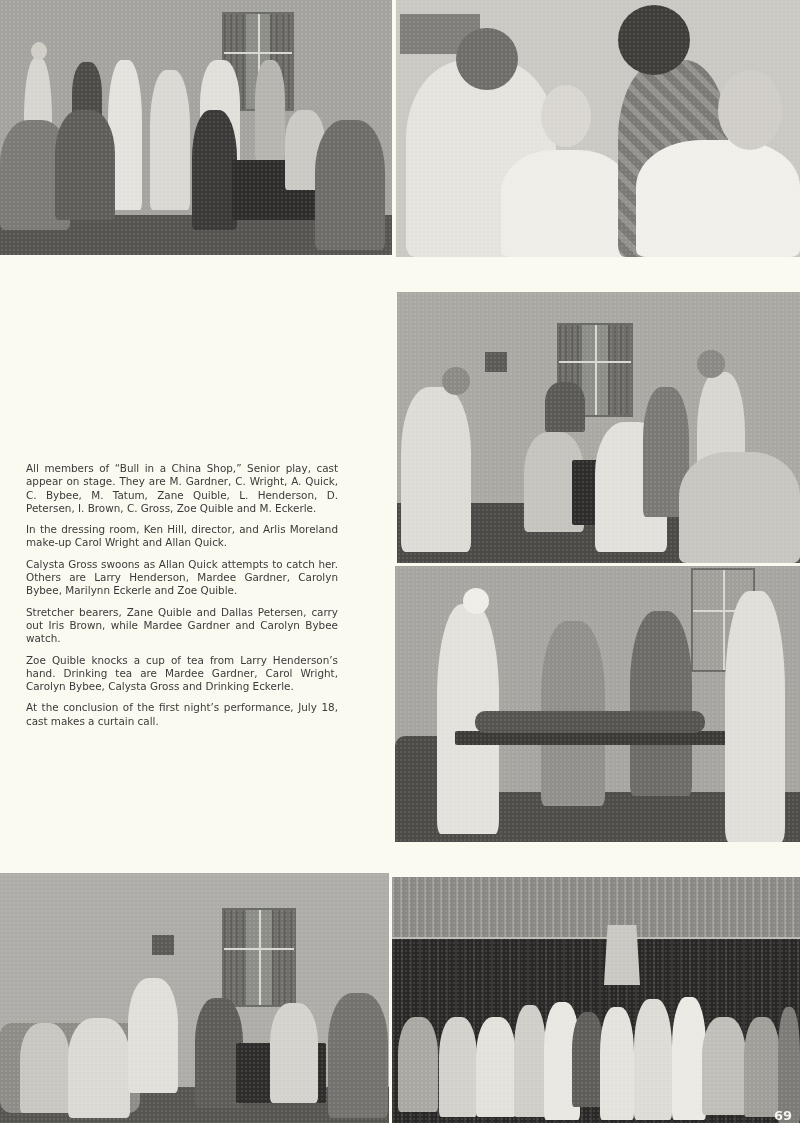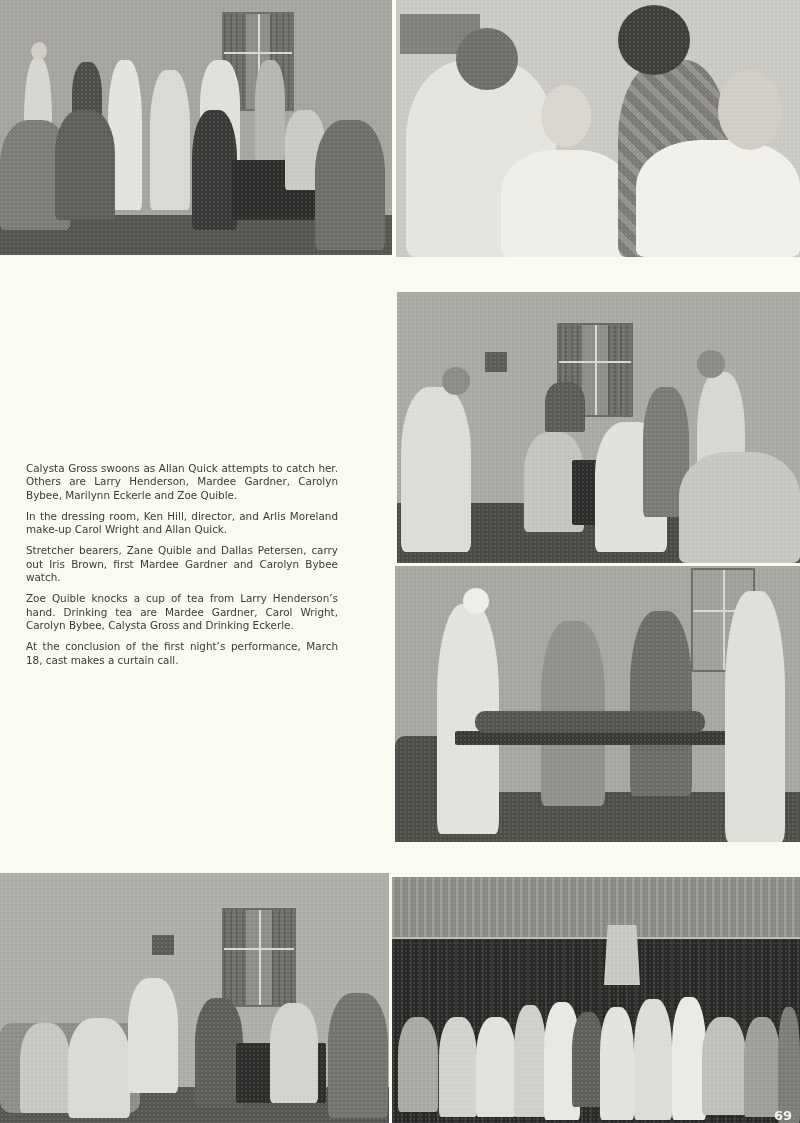--- a/index.html
+++ b/index.html
@@ -96,25 +96,26 @@
   <div class="head" style="left:222px;top:5px;width:72px;height:70px;background:#3e3d3a;"></div>
   <div class="fig" style="left:240px;top:140px;width:164px;height:117px;background:#f0efea;"></div>
   <div class="head" style="left:322px;top:70px;width:64px;height:80px;background:#cfcdc6;"></div>
 </div>
 
 <h1 class="headline">
   <br>
 </h1>
 
 <div class="body-text">
+  <p>All members of “Bull in a China Shop,” Senior play, cast appear on stage. They are M. Gardner, C. Wright, A. Quick, C. Bybee, M. Tatum, Zane Quible, L. Henderson, D. Petersen, I. Brown, C. Gross, Zoe Quible and M. Eckerle.</p>
+  <p>In the dressing room, Ken Hill, director, and Arlis Moreland make-up Carol Wright and Allan Quick.</p>
   <p>Calysta Gross swoons as Allan Quick attempts to catch her. Others are Larry Henderson, Mardee Gardner, Carolyn Bybee, Marilynn Eckerle and Zoe Quible.</p>
-  <p>In the dressing room, Ken Hill, director, and Arlis Moreland make-up Carol Wright and Allan Quick.</p>
-  <p>Stretcher bearers, Zane Quible and Dallas Petersen, carry out Iris Brown, first Mardee Gardner and Carolyn Bybee watch.</p>
+  <p>Stretcher bearers, Zane Quible and Dallas Petersen, carry out Iris Brown, while Mardee Gardner and Carolyn Bybee watch.</p>
   <p>Zoe Quible knocks a cup of tea from Larry Henderson’s hand. Drinking tea are Mardee Gardner, Carol Wright, Carolyn Bybee, Calysta Gross and Drinking Eckerle.</p>
-  <p>At the conclusion of the first night’s performance, March 18, cast makes a curtain call.</p>
+  <p>At the conclusion of the first night’s performance, July 18, cast makes a curtain call.</p>
 </div>
 
 <div class="photo" style="left:397px;top:292px;width:403px;height:271px;background:#a9a8a3;" title="Actress swoons while actor reaches to catch her on the stage set">
   <div class="floor" style="height:60px;background:#4b4a47;"></div>
   <div class="window" style="left:160px;top:31px;width:72px;height:90px;">
     <div class="curtain l"></div>
       <div class="curtain r"></div>
       <div class="pane-v"></div>
       <div class="pane-h"></div>
   </div>

